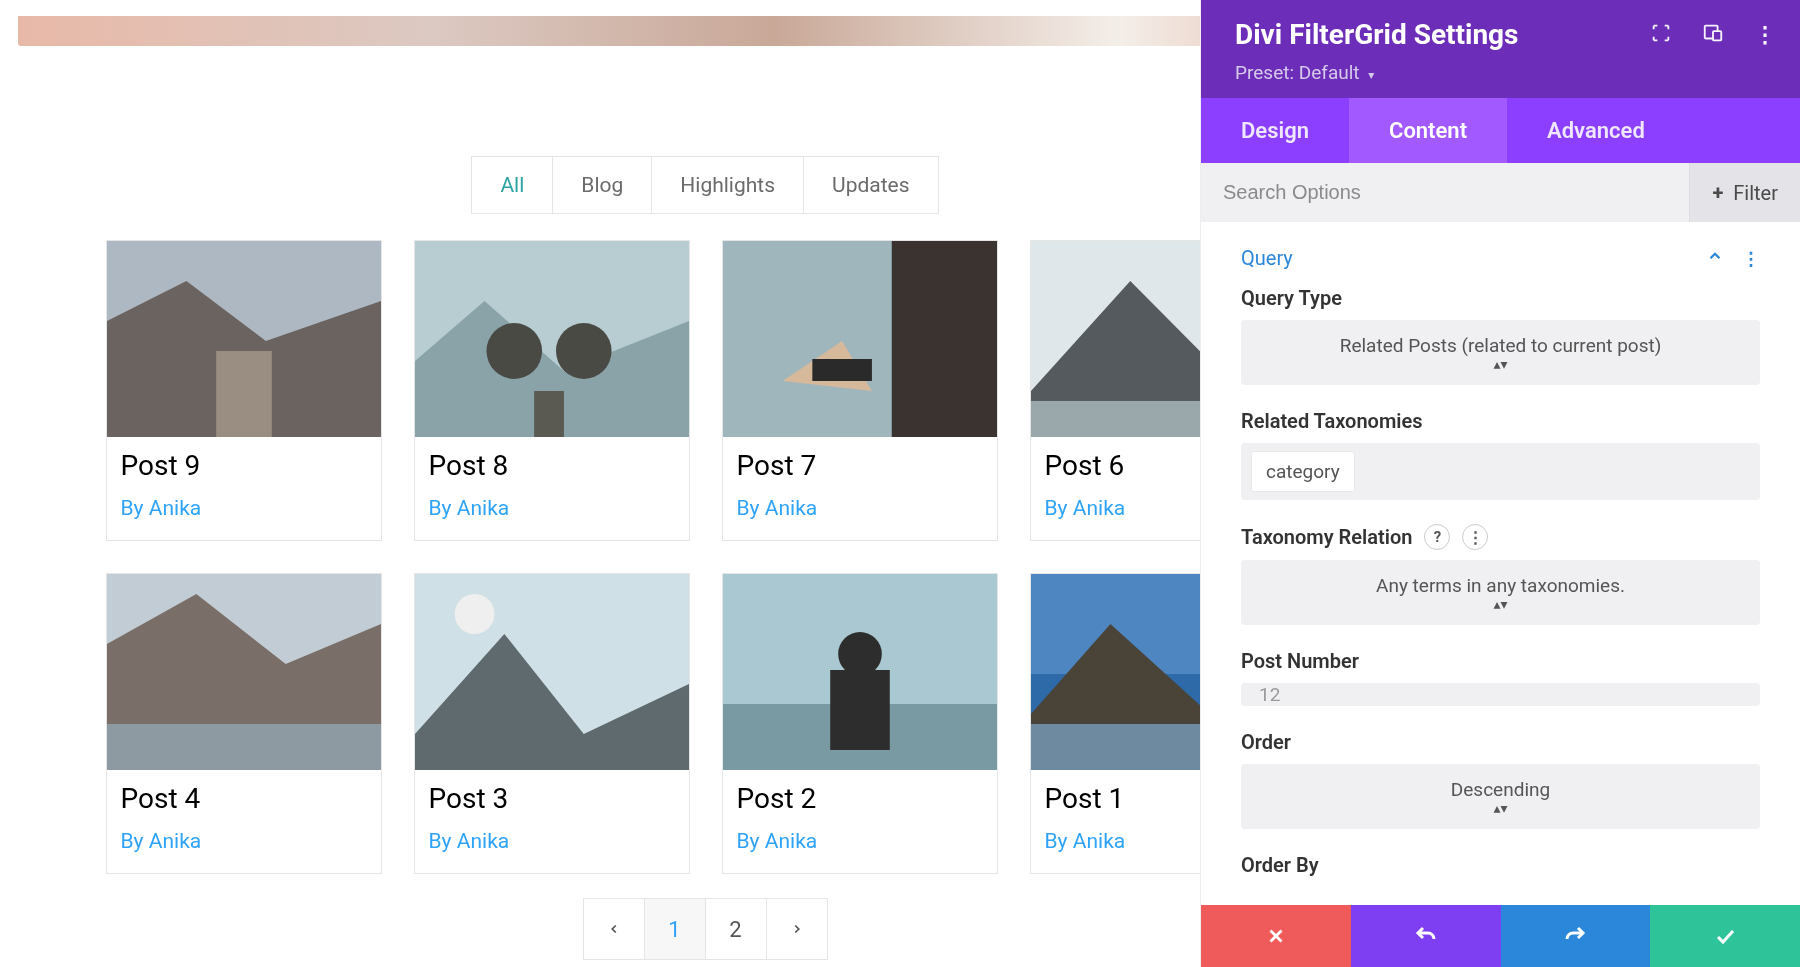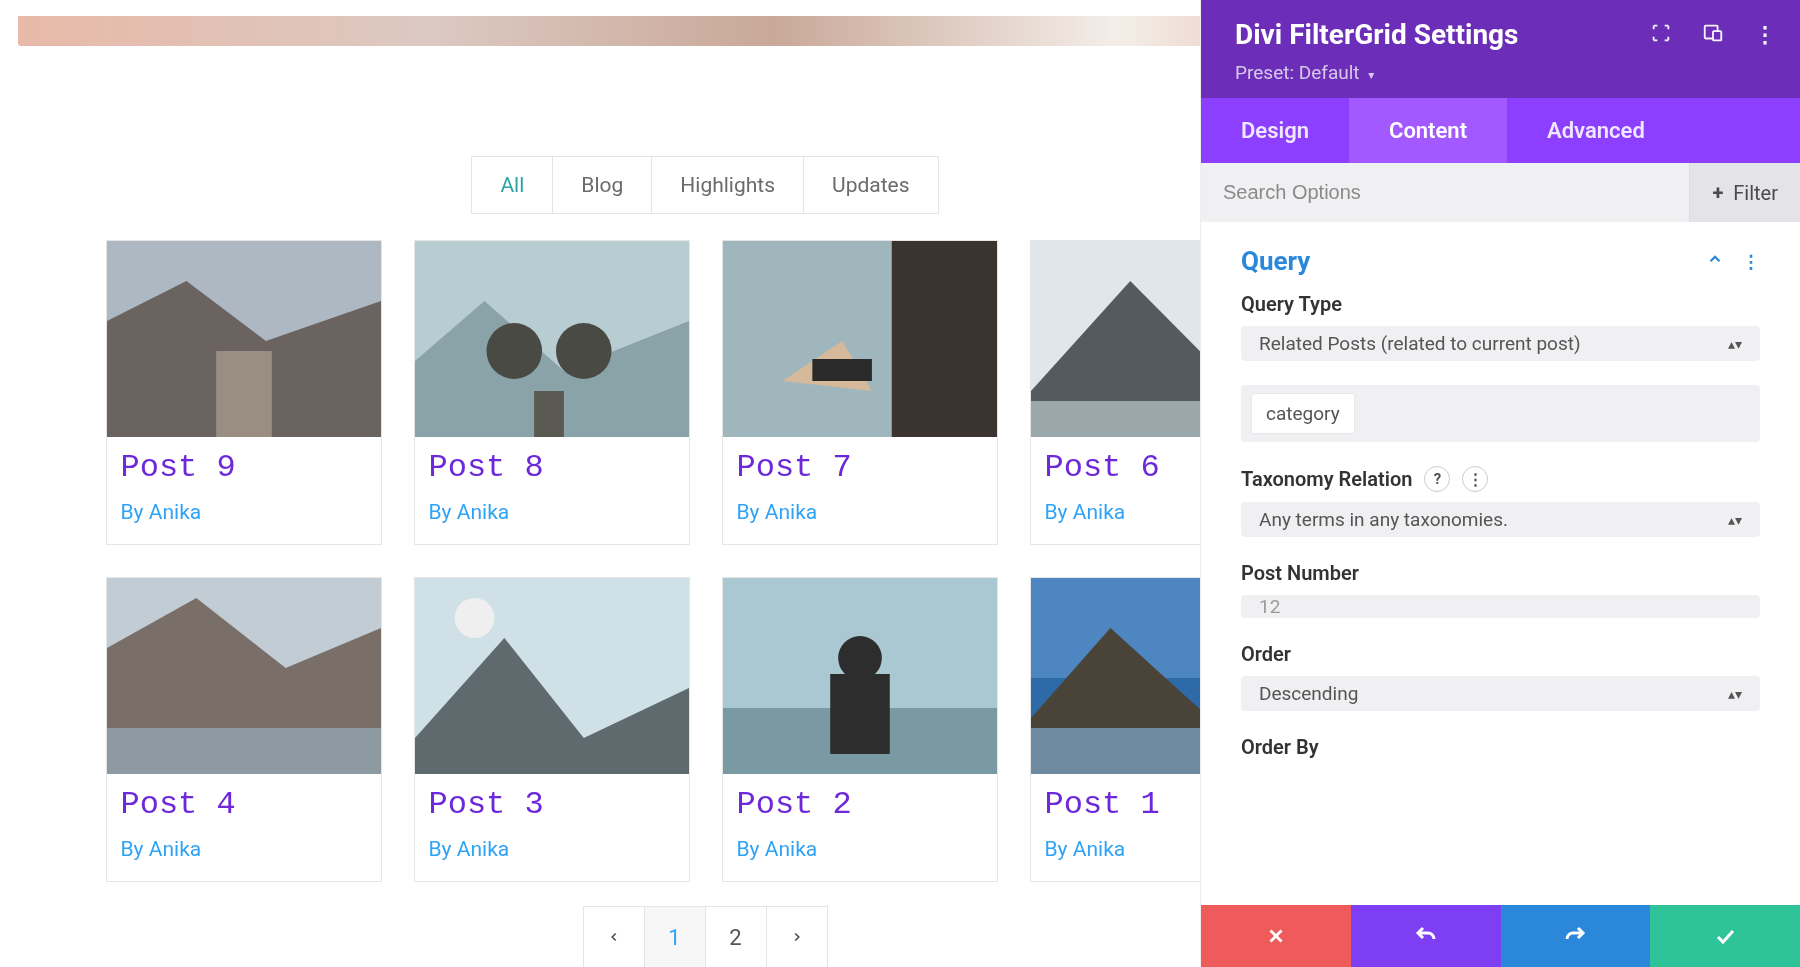--- a/index.html
+++ b/index.html
@@ -62,25 +62,24 @@
     width: 100%;
     height: 196px;
     background: #888;
     position: relative;
     overflow: hidden;
   }
   .card .body {
     padding: 12px 14px 20px 14px;
   }
   .card .title {
-    font-size: 32px;
+    font-size: 28px;
     font-weight: 400;
-    color: #6d28d9;
+    color: #000000;
     margin-bottom: 14px;
-    font-family: Liberation Mono, monospace;
   }
   .card .byline {
     font-size: 21px;
     color: #2ea3f7;
   }
   
   .thumb svg { width: 100%; height: 100%; display:block; }
   .pagination {
     display: flex;
     justify-content: center;
@@ -194,22 +193,22 @@
     position:relative;
   }
   .section-head {
     display:flex;
     justify-content:space-between;
     align-items:center;
     margin-bottom: 16px;
   }
   .section-title {
     color:#2b87da;
-    font-size: 26px;
-    font-weight:700;
+    font-size: 20px;
+    font-weight:400;
   }
   .section-head-icons {
     display:flex;
     gap:18px;
     align-items:center;
     color:#2b87da;
   }
   .field { margin-bottom: 24px; }
   .field-label {
     font-size: 20px;
@@ -228,27 +227,28 @@
   }
   .dots-chip{
     width:26px;height:26px;border-radius:50%;
     border:1px solid #ccc;background:#fff;
     display:inline-flex;align-items:center;justify-content:center;
     cursor:pointer;color:#555;font-weight:900;font-size:16px;
   }
   .select-box {
     background:#f0f0f3;
     border-radius:4px;
-    padding: 6px 18px;
+    padding: 14px 18px;
     font-size: 19px;
     color:#555;
     display:flex;
     justify-content:space-between;
     align-items:center;
     cursor:pointer;
+    flex-direction:column;
   }
   .select-box .caret {
     font-size:14px;color:#555;line-height:1;
   }
   .input-box {
     background:#f0f0f3;
     border-radius:4px;
     padding: 0 18px;
     font-size: 19px;
     color:#9a9a9a;
@@ -485,20 +485,21 @@
 
     <div class="field">
       <div class="field-label">Query Type</div>
       <div class="select-box">
         <span>Related Posts (related to current post)</span>
         <span class="caret">▴▾</span>
       </div>
     </div>
 
     <div class="field">
+      <div class="field-label">Related Taxonomies</div>
       <div class="tag-box">
         <div class="tag">category</div>
       </div>
     </div>
 
     <div class="field">
       <div class="field-label">
         <span>Taxonomy Relation</span>
         <span class="help-chip">?</span>
         <span class="dots-chip">⋮</span>

